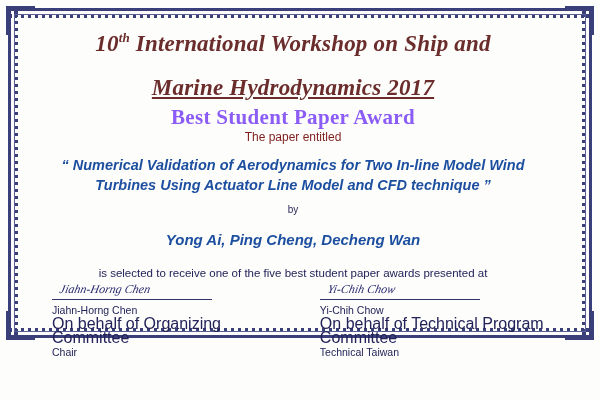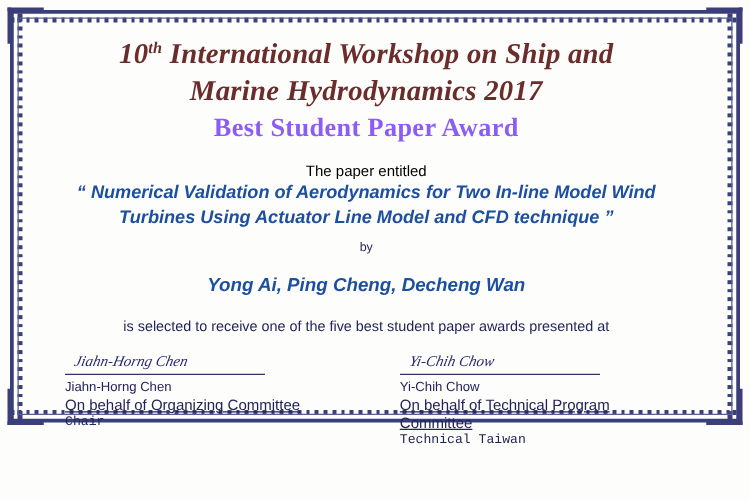--- a/index.html
+++ b/index.html
@@ -85,40 +85,42 @@
     color: #6b2c2c;
     font-size: 23px;
     line-height: 27px;
     letter-spacing: 0.2px;
   }
   .title sup {
     font-size: 13px;
     vertical-align: super;
   }
   .title-line2 {
-    margin-top: 2px;
+    margin-top: 17px;
+    text-decoration: underline;
   }
 
   .award-name {
     margin-top: 4px;
     font-family: "Liberation Serif", serif;
     font-weight: bold;
     color: #8b5cf6;
     font-size: 21px;
     letter-spacing: 0.3px;
   }
 
   .entitled {
-    margin-top: 15px;
-    font-family: "Liberation Sans", sans-serif;
-    color: #000000;
+    margin-top: 0;
+    font-family: "Liberation Sans", sans-serif;
+    color: #7f1d1d;
     font-size: 12px;
   }
 
   .paper-title {
+    margin-top: 11px;
     font-family: "Liberation Sans", sans-serif;
     font-style: italic;
     font-weight: bold;
     color: #1d4fa0;
     font-size: 14.5px;
     line-height: 20px;
     padding: 0 6px;
   }
 
   .by {
@@ -177,26 +179,25 @@
   .sig-name {
     margin-top: 3px;
     font-family: "Liberation Sans", sans-serif;
     color: #23235a;
     font-size: 10.5px;
     line-height: 14px;
   }
   .sig-role {
     font-family: "Liberation Sans", sans-serif;
     color: #23235a;
-    font-size: 12px;
+    font-size: 16px;
     line-height: 14px;
-    text-decoration: underline;
   }
   .sig-role2 {
-    font-family: Liberation Mono, monospace;
+    font-family: Liberation Sans, sans-serif;
     color: #23235a;
     font-size: 10.5px;
     line-height: 14px;
   }
 </style>
 </head>
 <body>
 
 <div class="certificate">
 

